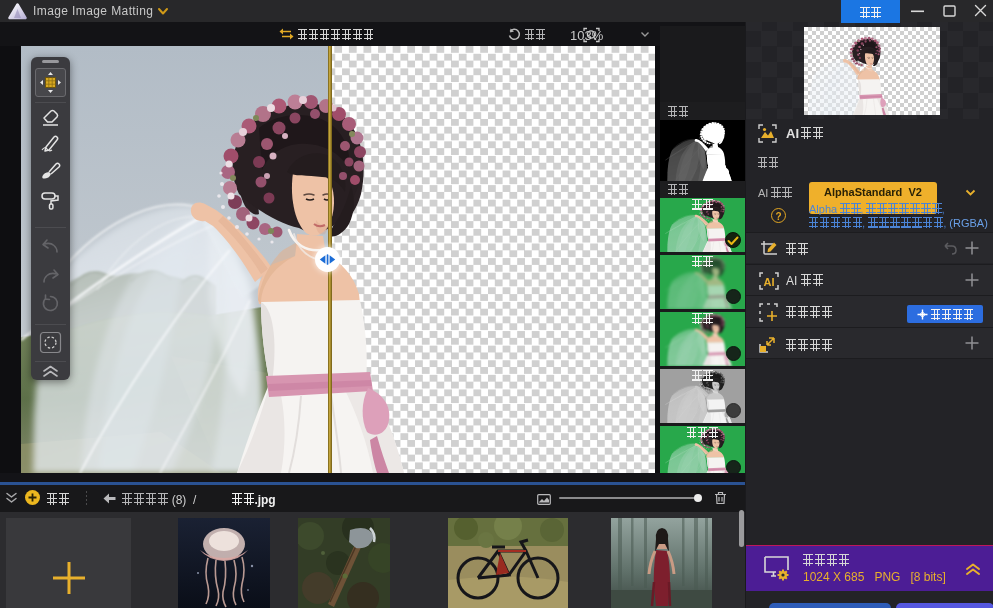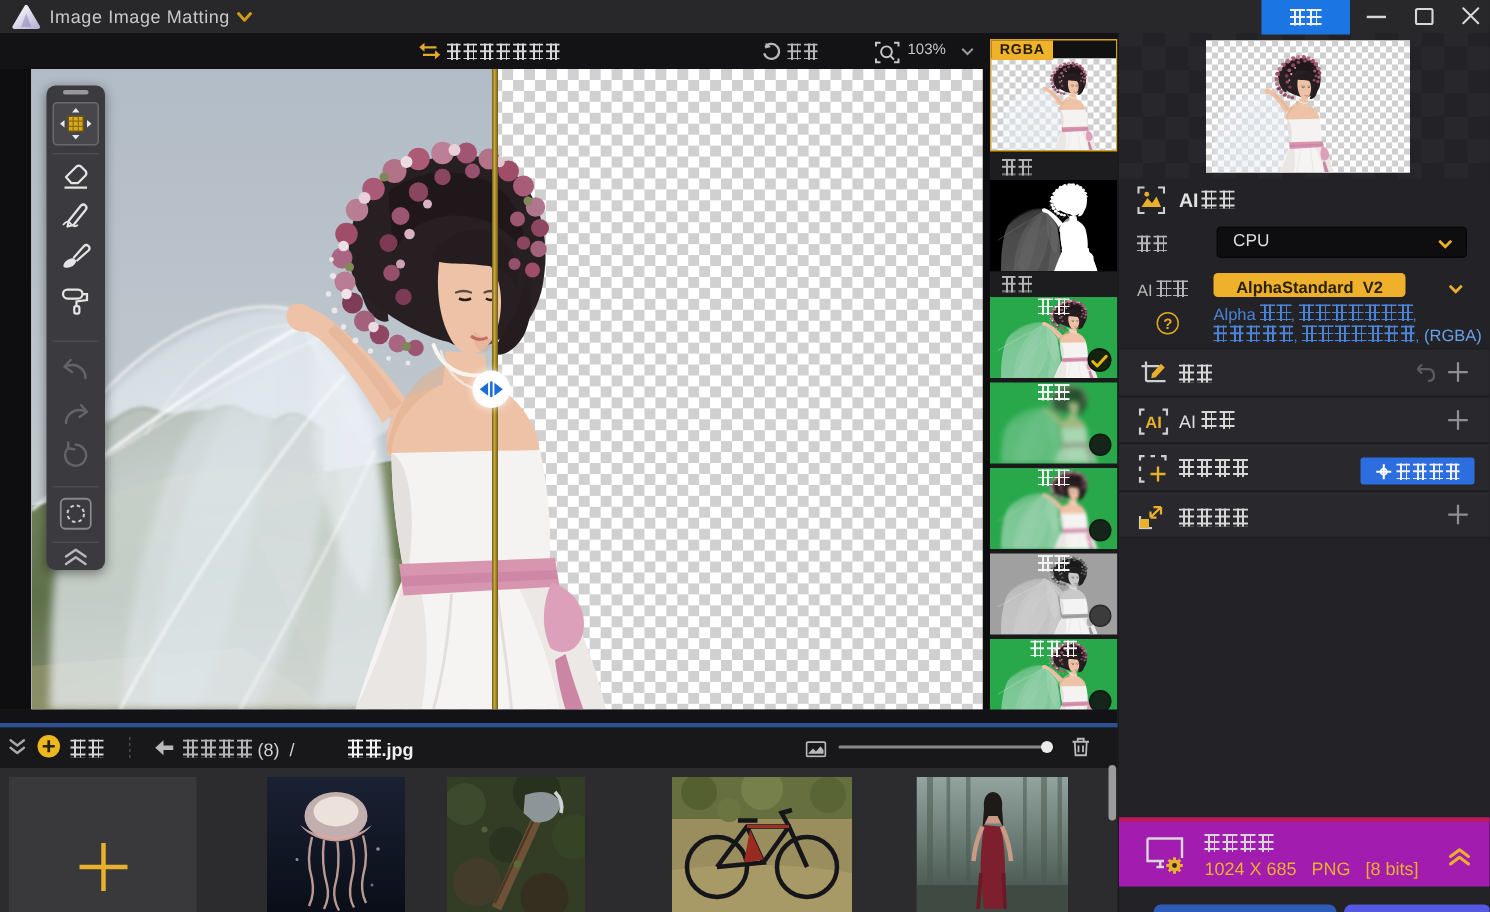--- a/index.html
+++ b/index.html
@@ -36,21 +36,21 @@
 .collabel{position:absolute;left:0;width:85px;background:#1d1d1f;color:#c8c8c8;font-size:11px;padding-left:8px;display:flex;align-items:center}
 .cthumb{position:absolute;left:0;width:85px;height:54px;overflow:hidden}
 .cthumb svg{display:block}
 .tlabel{position:absolute;top:1px;left:0;width:100%;text-align:center;color:#fff;font-size:11px;text-shadow:0 1px 2px rgba(0,0,0,.6)}
 .tdot{position:absolute;right:4px;top:34px;width:15px;height:15px;border-radius:50%;background:#16251a;border:1px solid #0c1a10}
 
 #panel{left:745px;top:0;width:248px;height:608px;background:#232327;border-left:1px solid #1a1a1d}
 #pv{left:58px;top:27px;width:136px;height:88px}
 .prow{position:absolute;left:0;width:248px;height:31px;background:#29292d;border-top:1px solid #1c1c1f}
 .plus{position:absolute;right:14px;top:7px;width:16px;height:16px}
-#export{left:0;top:545px;width:248px;height:46px;background:#a21caf;border-top:3px solid #be185d}
+#export{left:0;top:545px;width:248px;height:46px;background:#4c1d95;border-top:1px solid #be185d}
 
 #fsline{left:0;top:482px;width:745px;height:2.5px;background:#2a5293}
 #fshead{left:0;top:484.5px;width:745px;height:27.5px;background:#18181a}
 #fsbody{left:0;top:512px;width:745px;height:96px;background:#2c2c2f}
 .fthumb{position:absolute;top:6px;height:90px;overflow:hidden}
 #scrollbar{left:739px;top:510px;width:5px;height:37px;background:#9b9b9d;border-radius:2.5px}
 </style></head>
 <body>
 
 <svg width="0" height="0" style="position:absolute">
@@ -316,28 +316,20 @@
     </svg>
  <div class="lbdiv" style="top:304px"></div>
  <svg class="abs" style="left:11px;top:308px" width="17" height="13" viewBox="0 0 17 13">
       <g fill="none" stroke="#b9b9bc" stroke-width="1.6" stroke-linecap="round" stroke-linejoin="round">
         <path d="M2,6 L8.5,1.5 L15,6"></path>
         <path d="M2,11 L8.5,6.5 L15,11"></path>
       </g>
     </svg>
 </div>
 <div class="abs" id="column">
- <div class="abs" style="left:0;top:0;width:85px;height:75px;border:1px solid #d8a522;background:#111">
-  <div class="abs checker4" style="left:0;top:12px;width:83px;height:61px;overflow:hidden">
-   <svg class="matted" width="83" height="61" viewBox="-30 35 490 392" preserveAspectRatio="none">
-          <use href="#sc" width="634" height="427"></use>
-        </svg>
-  </div>
-  <div class="abs" style="left:0;top:0;width:41px;height:13px;background:#efb22b;color:#201a04;font-size:9.5px;font-weight:bold;text-align:center;line-height:13px;letter-spacing:.5px">RGBA</div>
- </div>
  <div class="collabel" style="top:76px;height:18px">
       <span class="zh zhg">
         <b></b>
         <b></b>
       </span>
     </div>
  <div class="cthumb" style="top:94px;height:61px;background:#000">
   <svg class="matted" width="85" height="61" viewBox="-30 35 490 392" preserveAspectRatio="none" style="filter:brightness(0) invert(1);--vo:0.42">
         <use href="#sc" width="634" height="427"></use>
       </svg>
@@ -418,31 +410,25 @@
       <circle cx="6.5" cy="5.5" r="1.6" fill="#e8b02c"></circle>
  </svg>
  <div class="abs" style="left:40px;top:126px;color:#e2e2e2;font-size:13px;font-weight:bold">AI<span class="zh zh12 zhw" style="margin-left:2px">
         <b></b>
         <b></b>
       </span></div>
 <span class="zh zhg abs" style="left:12px;top:157px">
       <b></b>
       <b></b>
     </span>
- <div class="abs" style="left:65px;top:151px;width:167px;height:21px;background:#0e0e10;border-radius:3px;border:1px solid #08080a">
-  <div class="abs" style="left:10px;top:3px;color:#dedede;font-size:11.5px">CPU</div>
-  <svg class="abs" style="right:8px;top:7px" width="11" height="8" viewBox="0 0 11 8">
-        <path d="M1.5,1.5 L5.5,5.5 L9.5,1.5" fill="none" stroke="#e8b02c" stroke-width="1.8"></path>
-      </svg>
- </div>
  <div class="abs" style="left:12px;top:187px;color:#b8b8b8;font-size:11px">AI <span class="zh zhg">
         <b></b>
         <b></b>
       </span></div>
- <div class="abs" style="left:63px;top:182px;width:128px;height:16px;background:#efb02b;border-radius:3px;text-align:center;color:#2a2206;font-size:11px;font-weight:bold;line-height:20px">AlphaStandard&nbsp; V2</div>
+ <div class="abs" style="left:63px;top:182px;width:128px;height:32px;background:#efb02b;border-radius:3px;text-align:center;color:#2a2206;font-size:11px;font-weight:bold;line-height:20px">AlphaStandard&nbsp; V2</div>
  <svg class="abs" style="left:219px;top:189px" width="11" height="8" viewBox="0 0 11 8">
       <path d="M1.5,1.5 L5.5,5.5 L9.5,1.5" fill="none" stroke="#e8b02c" stroke-width="1.8"></path>
     </svg>
  <div class="abs" style="left:25px;top:208px;width:15px;height:15px;border-radius:50%;border:1.6px solid #e2a622;color:#e2a622;font-size:10px;font-weight:bold;text-align:center;line-height:15px">?</div>
  <div class="abs" style="left:63px;top:203px;color:#4b84d6;font-size:11px;white-space:nowrap">Alpha <span class="zh zhb">
         <b></b>
         <b></b>
       </span><span style="font-size:10px">,</span> <span class="zh zhb">
         <b></b>
         <b></b>
@@ -728,18 +714,18 @@
       <b></b>
       <b></b>
     </span>
  <svg class="abs" style="left:583px;top:5px" width="17" height="16" viewBox="0 0 17 16">
       <g stroke="#c8c8c8" stroke-width="1.3" fill="none">
         <path d="M1,4 V1.5 H4 M13,1.5 H16 V4 M16,12 V14.5 H13 M4,14.5 H1 V12"></path>
         <circle cx="8" cy="7.5" r="3.6"></circle>
         <path d="M10.6,10.2 L13,12.8"></path>
       </g>
     </svg>
- <div class="abs" style="left:605px;top:6px;color:#c8c8c8;font-size:10px">103%</div>
+ <div class="abs" style="left:570px;top:6px;color:#c8c8c8;font-size:13px">103%</div>
  <svg class="abs" style="left:640px;top:9px" width="10" height="7" viewBox="0 0 10 7">
       <path d="M1.5,1.5 L5,5 L8.5,1.5" fill="none" stroke="#989898" stroke-width="1.4"></path>
     </svg>
 </div>
 <div class="abs" id="leftbaricons"></div>
 
 </body></html>

